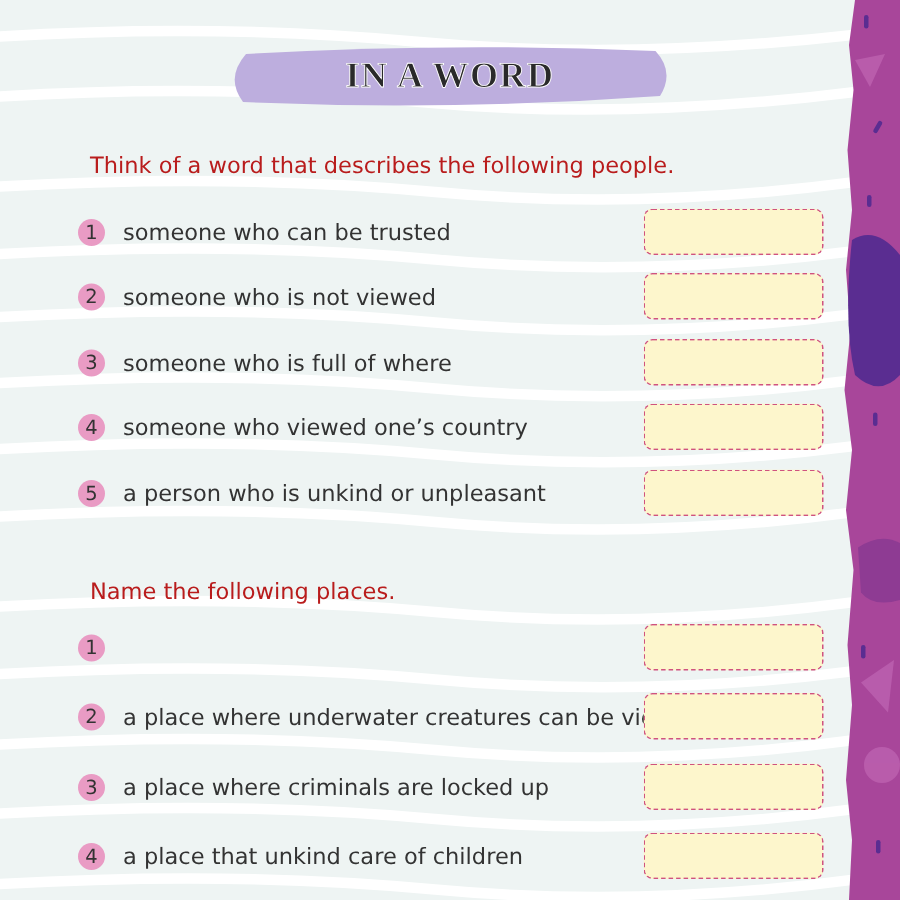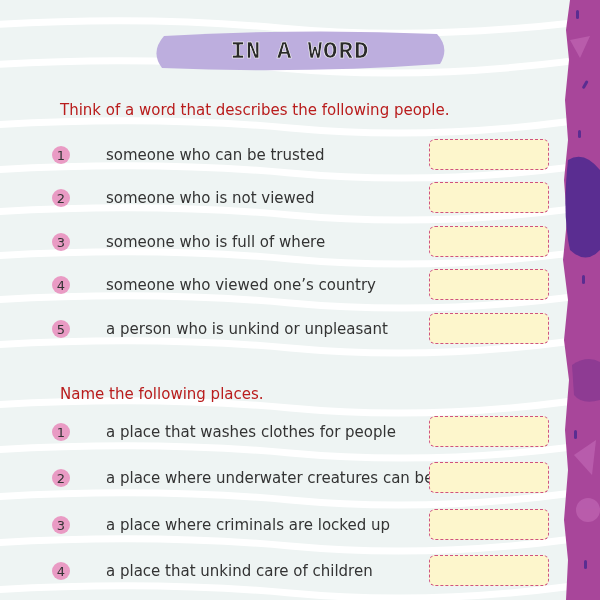--- a/index.html
+++ b/index.html
@@ -1,24 +1,24 @@
 <!DOCTYPE html>
 <html><head>
 <meta charset="utf-8">
 <style>
   html, body { margin:0; padding:0; }
   body { width:600px; height:600px; overflow:hidden; position:relative; background:#eef4f3; font-family:"DejaVu Sans", sans-serif; }
   .waves { position:absolute; left:0; top:0; width:570px; height:600px; }
   .sidebar { position:absolute; right:0; top:0; width:38px; height:600px; }
   .title-banner { position:absolute; left:152px; top:30px; width:296px; height:42px; }
-  .title-text { position:absolute; left:152px; top:30px; width:296px; height:42px; display:flex; align-items:center; justify-content:center; font-family:Liberation Mono, monospace; font-weight:bold; font-size:24px; color:#2a2a2a; letter-spacing:1px; -webkit-text-stroke:0.6px #fff; }
+  .title-text { position:absolute; left:152px; top:30px; width:296px; height:42px; display:flex; align-items:center; justify-content:center; font-family:Liberation Serif, serif; font-weight:bold; font-size:24px; color:#2a2a2a; letter-spacing:1px; -webkit-text-stroke:0.6px #fff; }
   .instruction { position:absolute; left:60px; font-size:15px; color:#b91c1c; }
   .row { position:absolute; left:52px; height:32px; display:flex; align-items:center; }
   .num { width:18px; height:18px; border-radius:50%; background:#e99bc4; color:#333; font-size:13px; display:flex; align-items:center; justify-content:center; margin-right:12px; flex:none; }
-  .label { font-size:15px; color:#333; white-space:nowrap;margin-left:24px; }
+  .label { font-size:15px; color:#333; white-space:nowrap; }
   .answer { position:absolute; left:429px; width:120px; height:31px; background:#fdf6cc; border:1.5px dashed #d0527f; border-radius:6px; box-sizing:border-box; }
 </style>
 </head>
 <body>
 
 <svg class="waves" viewBox="0 0 570 600" preserveAspectRatio="none">
   <g fill="none" stroke="#ffffff" stroke-width="7" stroke-linecap="round">
     <path d="M-10 25 Q 140 15 280 28 T 580 22"></path>
     <path d="M-10 65 Q 140 55 280 68 T 580 60"></path>
     <path d="M-10 125 Q 150 115 290 128 T 580 120"></path>
@@ -88,21 +88,20 @@
 <div class="row" style="top:313px;">
   <span class="num">5</span>
   <span class="label">a person who is unkind or unpleasant</span>
 </div>
 <div class="answer" style="top:313px;"></div>
 
 <div class="instruction" style="top:385px;">Name the following places.</div>
 
 <div class="row" style="top:416px;">
   <span class="num">1</span>
-  <span class="label">a place that washes clothes for people</span>
 </div>
 <div class="answer" style="top:416px;"></div>
 
 <div class="row" style="top:462px;">
   <span class="num">2</span>
   <span class="label">a place where underwater creatures can be viewed</span>
 </div>
 <div class="answer" style="top:462px;"></div>
 
 <div class="row" style="top:509px;">

